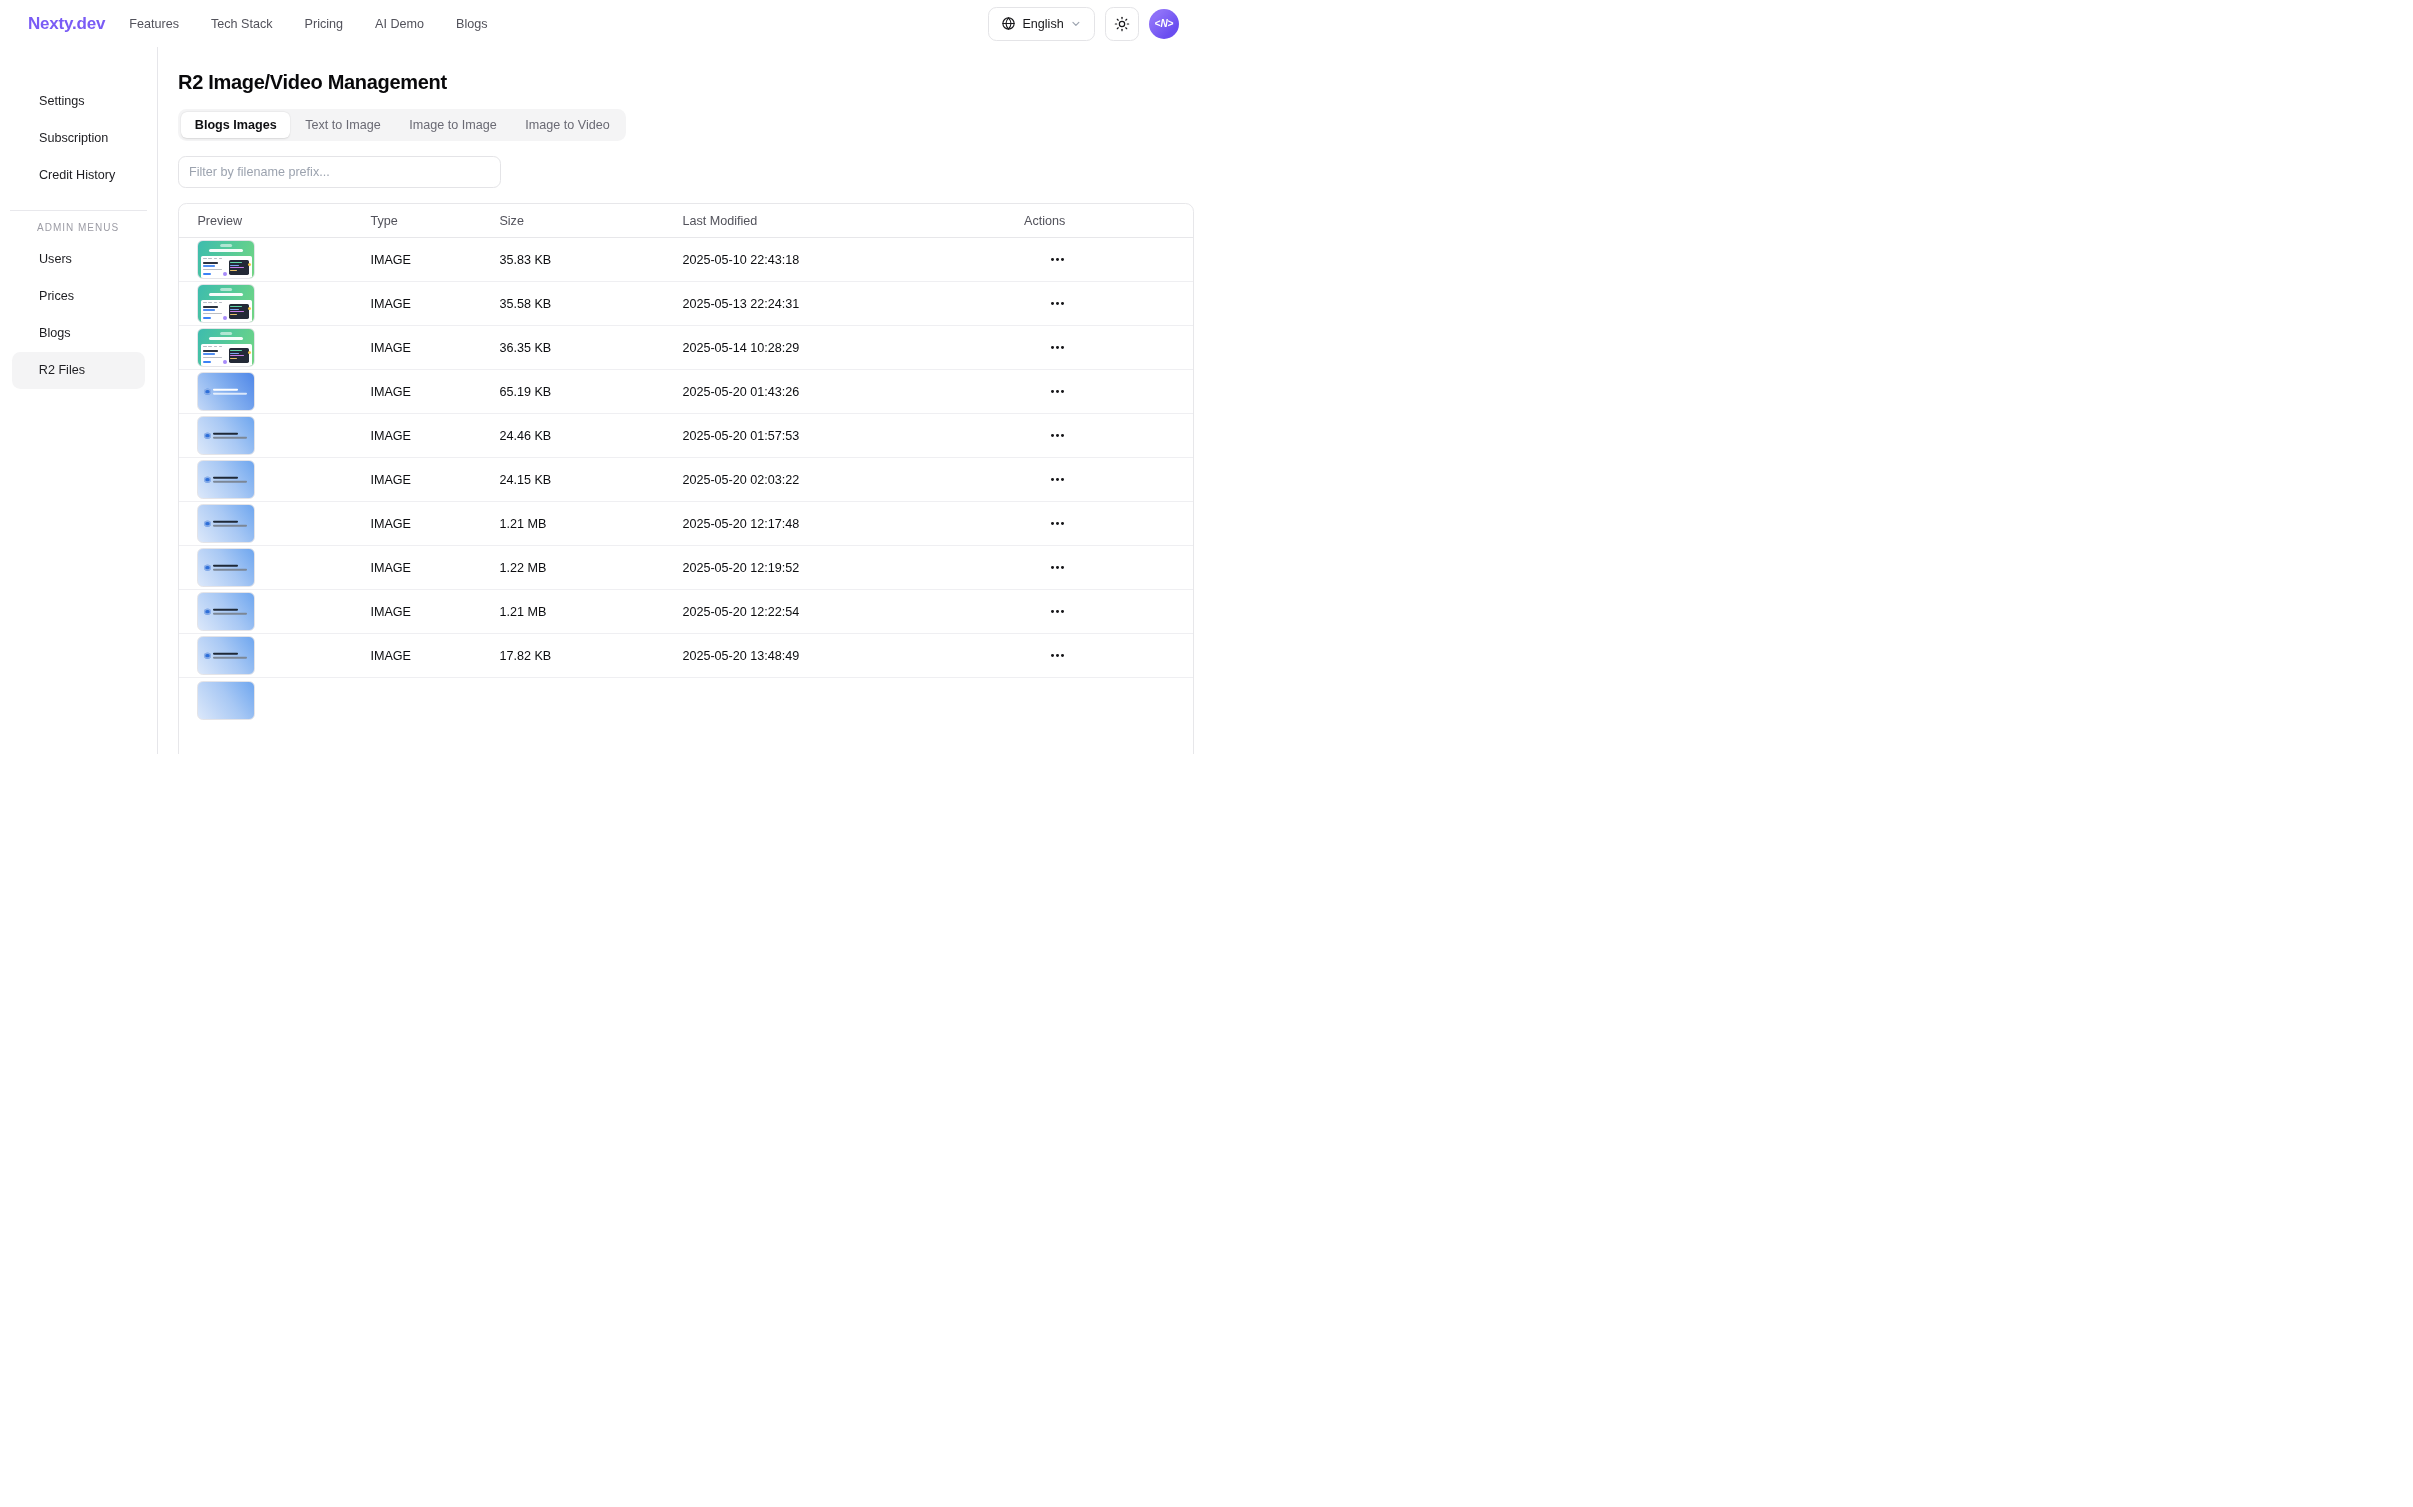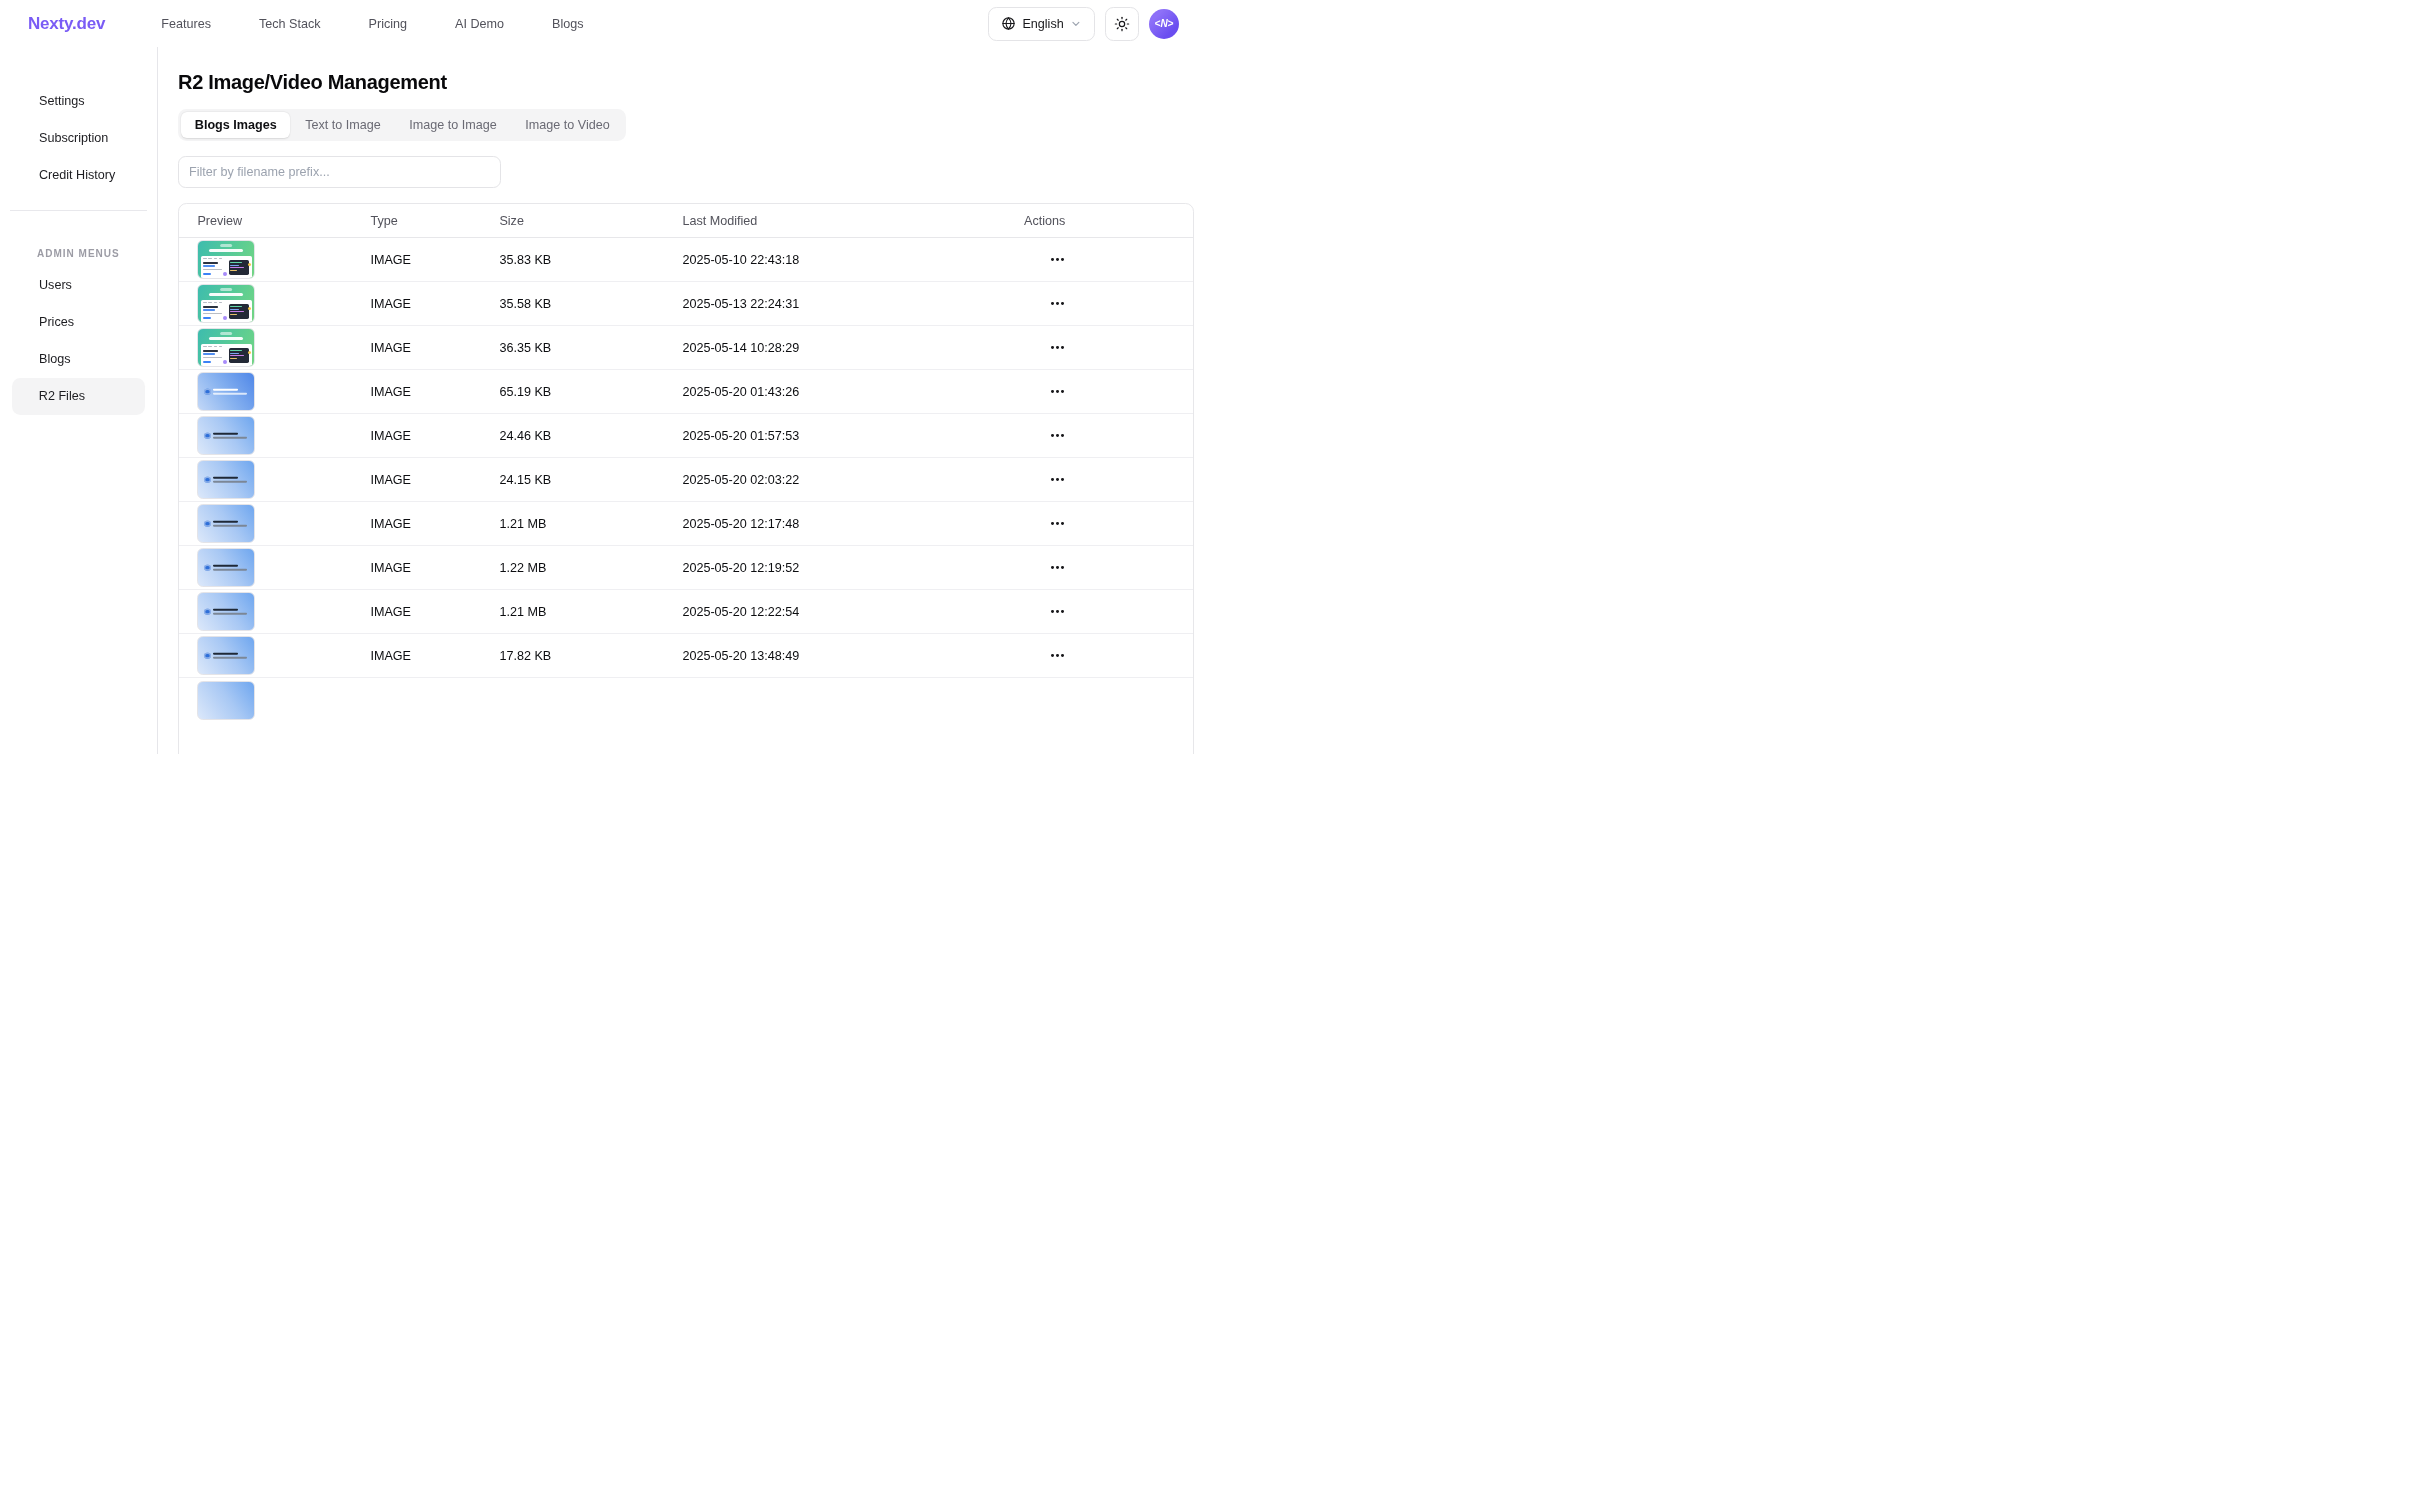--- a/index.html
+++ b/index.html
@@ -5,21 +5,21 @@
   * { margin:0; padding:0; box-sizing:border-box; }
   html,body { background:#ffffff; }
   body {
     width:1207px; height:754px; overflow:hidden;
     font-family:"Liberation Sans", sans-serif;
     color:#0f1115; font-size:12.6px;
   }
   
   .header { height:47px; display:flex; align-items:center; padding:0 28px; }
   .logo { font-size:17px; font-weight:800; color:#7a5cf5; letter-spacing:-0.2px; }
-  .nav { display:flex; gap:48px; margin-left:56px; }
+  .nav { display:flex; gap:32px; margin-left:24px; }
   .nav-item { color:#52525b; font-size:12.6px; cursor:pointer; }
   .header-right { margin-left:auto; display:flex; align-items:center; gap:10px; }
   .lang-btn {
     display:flex; align-items:center; gap:6.7px; height:34px; padding:0 11.8px;
     border:0.8px solid #e4e4e7; border-radius:8.4px; background:#fff; cursor:pointer;
     font-size:12.6px; font-weight:500; color:#18181b;
     font-family:"Liberation Sans", sans-serif;
   }
   .icon-btn {
     width:34px; height:34px; border:0.8px solid #e4e4e7; border-radius:8.4px;
@@ -30,22 +30,22 @@
     background:linear-gradient(135deg,#8d70f8 25%,#6a4df0 75%);
     color:#fff; display:flex; align-items:center; justify-content:center;
     font-size:10px; font-weight:700; font-style:italic; cursor:pointer;
   }
   
   .app-body { display:flex; height:707px; }
   .sidebar { width:158px; border-right:0.8px solid #e6e6ea; padding-top:35px; flex-shrink:0; }
   .side-item { height:37px; display:flex; align-items:center; padding-left:39px;
     font-size:12.6px; color:#1d1d21; cursor:pointer; }
   .side-divider { height:0.8px; background:#e8e8ec; margin:17px 10px 0 10px; }
-  .side-section-label { margin-top:34px; height:17px; display:flex; align-items:center;
-    padding-left:37px; font-size:10px; font-weight:700; letter-spacing:1px; color:#9c9ca5; }
+  .side-section-label { margin-top:8px; height:17px; display:flex; align-items:center;
+    padding-left:37px; font-size:10px; font-weight:400; letter-spacing:1px; color:#9c9ca5; }
   .side-group { margin-top:5px; }
   .side-item.active { background:#f4f4f5; border-radius:8.4px; margin:0 11.8px;
     padding-left:27px; font-weight:500; }
   
   .main { flex:1; padding:23.5px 13.4px 0 20px; min-width:0; }
   .page-title { font-size:20px; font-weight:700; color:#09090b; letter-spacing:-0.3px; }
   .page-subtitle { margin-top:5.9px; font-size:13.4px; color:#71717a; }
   .tabs { margin-top:15px; display:inline-flex; align-items:center; background:#f4f4f5;
     border-radius:8.4px; padding:3.4px; gap:1.7px; }
   .tab { padding:5.9px 13.4px; font-size:12.6px; font-weight:500; color:#6a6a74;

